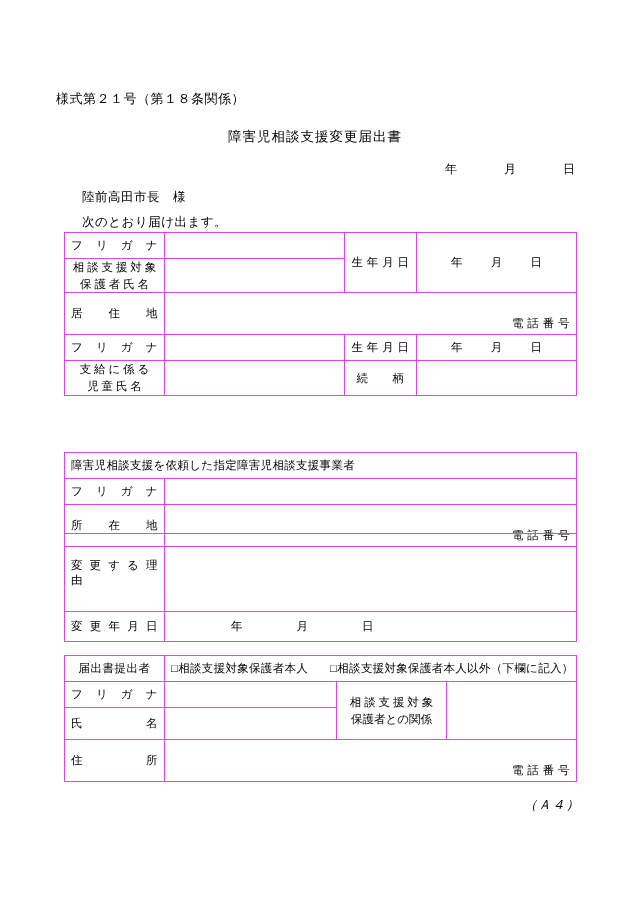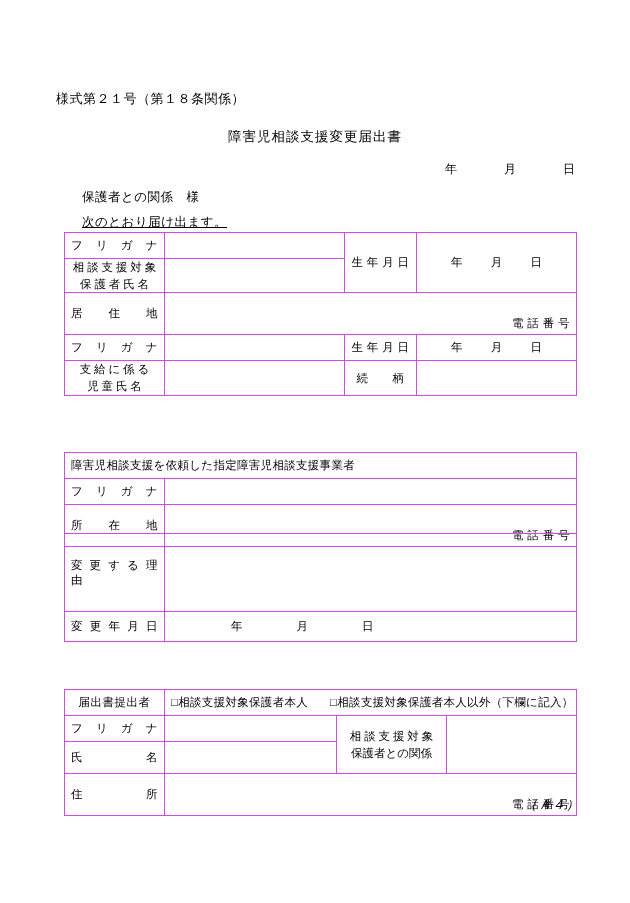--- a/index.html
+++ b/index.html
@@ -54,21 +54,20 @@
     top: 189px;
     font-size: 12.5px;
     letter-spacing: 0.5px;
   }
   .lead {
     position: absolute;
     left: 82px;
     top: 214px;
     font-size: 12.5px;
     letter-spacing: 0.5px;
-    text-decoration: underline;
   }
 
   
   table.form {
     position: absolute;
     border-collapse: collapse;
     table-layout: fixed;
     font-size: 11.5px;
   }
   table.form td {
@@ -144,21 +143,21 @@
   <div class="form-no">様式第２１号（第１８条関係）</div>
 
   <div class="doc-title">障害児相談支援変更届出書</div>
 
   <div class="date-line">
     <span>年</span>
     <span>月</span>
     <span>日</span>
   </div>
 
-  <div class="addressee">保護者との関係　様</div>
+  <div class="addressee">陸前高田市長　様</div>
   <div class="lead">次のとおり届け出ます。</div>
 
   <table class="form" style="left:64px; top:232px; width:512px;">
     <colgroup>
       <col style="width:100px">
       <col style="width:180px">
       <col style="width:72px">
       <col style="width:160px">
     </colgroup>
     <tbody>
@@ -255,21 +254,21 @@
           <span style="display:inline-block;width:54px"></span>
           <span>月</span>
           <span style="display:inline-block;width:54px"></span>
           <span>日</span>
         </div>
       </td>
     </tr>
   </tbody>
     </table>
 
-  <table class="form" style="left:64px; top:689px; width:512px;">
+  <table class="form" style="left:64px; top:655px; width:512px;">
     <colgroup>
       <col style="width:100px">
       <col style="width:172px">
       <col style="width:110px">
       <col style="width:130px">
     </colgroup>
     <tbody>
         <tr>
       <td class="lbl">届出書提出者</td>
       <td colspan="3" class="checkline">

